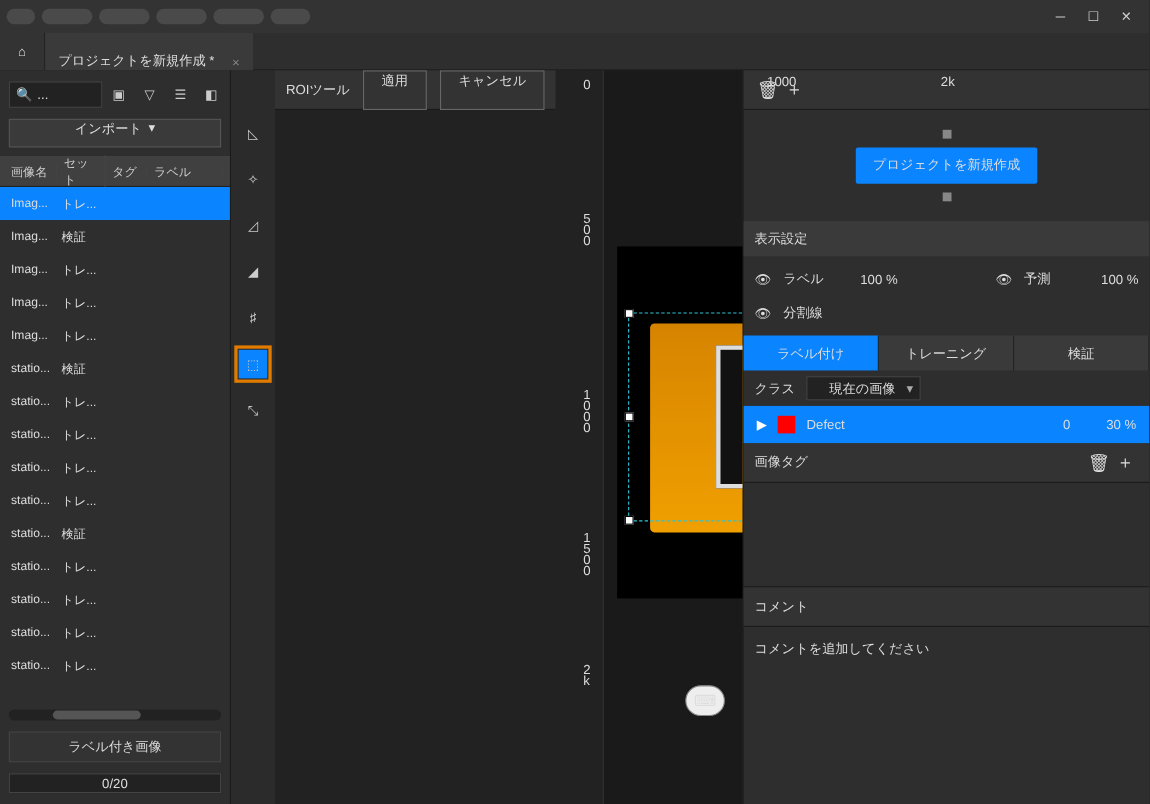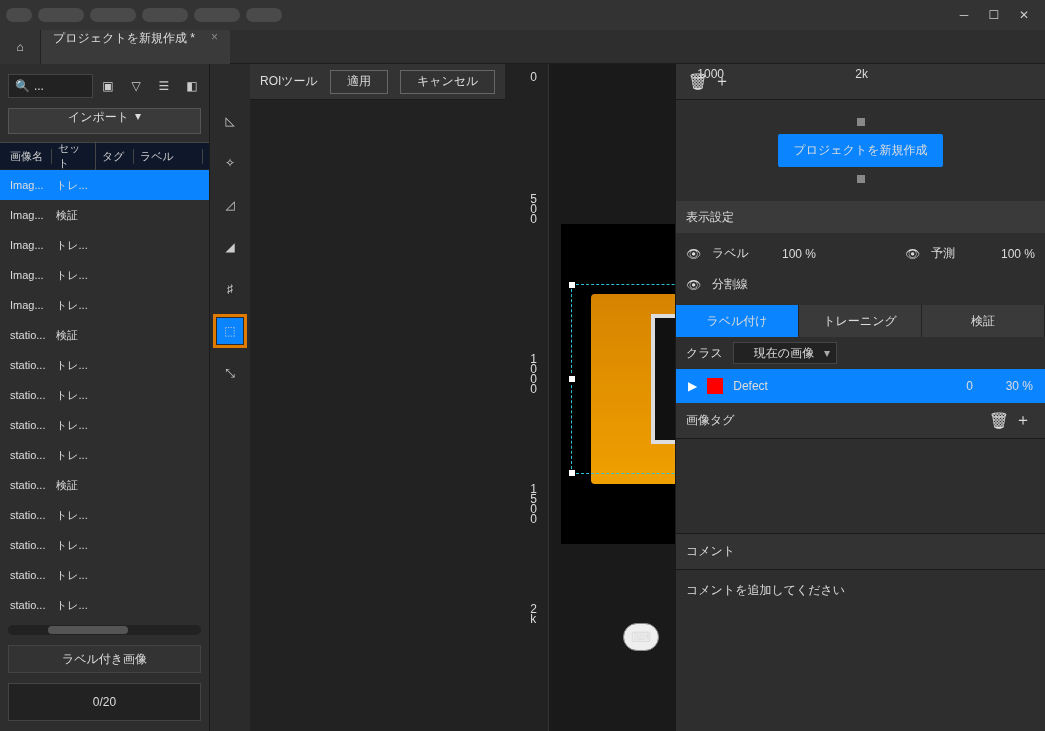--- a/index.html
+++ b/index.html
@@ -4,46 +4,46 @@
 <style>
 *{margin:0;padding:0;box-sizing:border-box;font-family:"Meiryo","Segoe UI",sans-serif;font-size:12px;color:#ddd}
 body{background:#2b2b2b;width:1045px;height:731px;overflow:hidden;display:flex;flex-direction:column}
 .titlebar{height:30px;background:#333;display:flex;align-items:center;padding:0 6px}
 .titlebar .blobs{display:flex;gap:6px}
 .titlebar .blob{height:14px;border-radius:7px;background:#4a4a4a}
 .titlebar .spacer{flex:1}
 .win-btn{width:30px;height:22px;display:flex;align-items:center;justify-content:center;color:#ccc}
 .tabbar{height:34px;background:#2e2e2e;display:flex;align-items:center;border-bottom:1px solid #1d1d1d}
 .home-tab{width:40px;height:34px;display:flex;align-items:center;justify-content:center;background:#333}
-.doc-tab{height:34px;background:#3a3a3a;display:flex;align-items:flex-start;padding:0 12px;gap:16px;border-left:1px solid #222}
+.doc-tab{height:34px;background:#3a3a3a;display:flex;align-items:flex-end;padding:0 12px;gap:16px;border-left:1px solid #222}
 .doc-tab .close{color:#888}
 .main{flex:1;display:flex;min-height:0}
 .left{width:210px;background:#2e2e2e;display:flex;flex-direction:column;border-right:1px solid #1a1a1a}
 .left-top{display:flex;gap:6px;padding:10px 8px;align-items:center}
 .search-box{flex:1;height:24px;background:#222;border:1px solid #444;display:flex;align-items:center;padding:0 6px;gap:4px;color:#888}
 .left-icons{display:flex;gap:10px}
 .icn{width:18px;height:18px;display:flex;align-items:center;justify-content:center;color:#ccc}
 .import-btn{margin:0 8px 8px;height:26px;background:#3a3a3a;border:1px solid #555;display:flex;align-items:flex-start;justify-content:center;gap:6px}
-.table-head{display:flex;background:#0f172a;border-top:1px solid #444;border-bottom:1px solid #222;height:28px;align-items:center;padding:4px 6px;gap:2px}
+.table-head{display:flex;background:#404040;border-top:1px solid #444;border-bottom:1px solid #222;height:28px;align-items:center;padding:4px 6px;gap:2px}
 .table-head .c{font-size:11px;color:#ccc;border-right:1px solid #444;padding:0 4px}
 .c1{width:46px}.c2{width:42px}.c3{width:36px}.c4{flex:1}
 .rows{flex:1;overflow:hidden}
 .row{display:flex;height:30px;align-items:center;padding:0 6px}
 .row.sel{background:#0a84ff}
 .row .rc{font-size:11px;padding:0 4px;white-space:nowrap;overflow:hidden;text-overflow:ellipsis}
 .hscroll{height:10px;margin:4px 8px;background:#222;border-radius:5px;position:relative}
 .hscroll .thumb{position:absolute;left:40px;top:1px;height:8px;width:80px;background:#555;border-radius:4px}
 .labeled{margin:6px 8px;height:28px;background:#333;display:flex;align-items:center;justify-content:center;border:1px solid #444}
-.progress{margin:4px 8px 10px;height:38px;background:#222;border:1px solid #444;display:flex;align-items:center;justify-content:center}
+.progress{margin:4px 8px 10px;height:18px;background:#222;border:1px solid #444;display:flex;align-items:center;justify-content:center}
 .toolcol{width:40px;background:#2b2b2b;display:flex;flex-direction:column;align-items:center;padding-top:44px;gap:16px}
 .tool{width:26px;height:26px;display:flex;align-items:center;justify-content:center;color:#ccc}
 .tool.active{background:#0a84ff;outline:3px solid #e07b00;outline-offset:1px}
 .canvas-area{flex:1;display:flex;flex-direction:row;background:#222;min-width:0}
 .canvas-head{height:36px;background:#333;display:flex;align-items:center;padding:0 10px;gap:12px;border-bottom:1px solid #1a1a1a}
-.hd-btn{height:24px;padding:0 16px;border:1px solid #666;background:#333;display:flex;align-items:center;justify-content:center}
+.hd-btn{height:36px;padding:0 16px;border:1px solid #666;background:#333;display:flex;align-items:flex-start;justify-content:center}
 .ruler-h{height:22px;background:#222;border-bottom:1px solid #333;position:relative;margin-left:22px;color:#888;font-size:10px}
 .ruler-h span{position:absolute;top:3px}
 .canvas-wrap{flex:1;display:flex;min-height:0}
 .ruler-v{width:22px;background:#222;border-right:1px solid #333;position:relative;color:#888;font-size:10px}
 .ruler-v span{position:absolute;left:3px;writing-mode:horizontal-tb}
 .viewport{flex:1;background:#1a1a1a;position:relative;overflow:hidden}
 .img-box{position:absolute;left:12px;top:160px;width:360px;height:320px;background:#000}
 .img-box .dev{position:absolute;left:30px;top:70px;right:30px;bottom:60px;background:linear-gradient(#d68400,#f0a000);border-radius:4px}
 .img-box .dev::before{content:"";position:absolute;left:60px;top:20px;right:60px;bottom:40px;background:#111;border:4px solid #ddd}
 .roi{position:absolute;left:22px;top:220px;width:340px;height:190px;border:1px dashed #2ec4d6}

